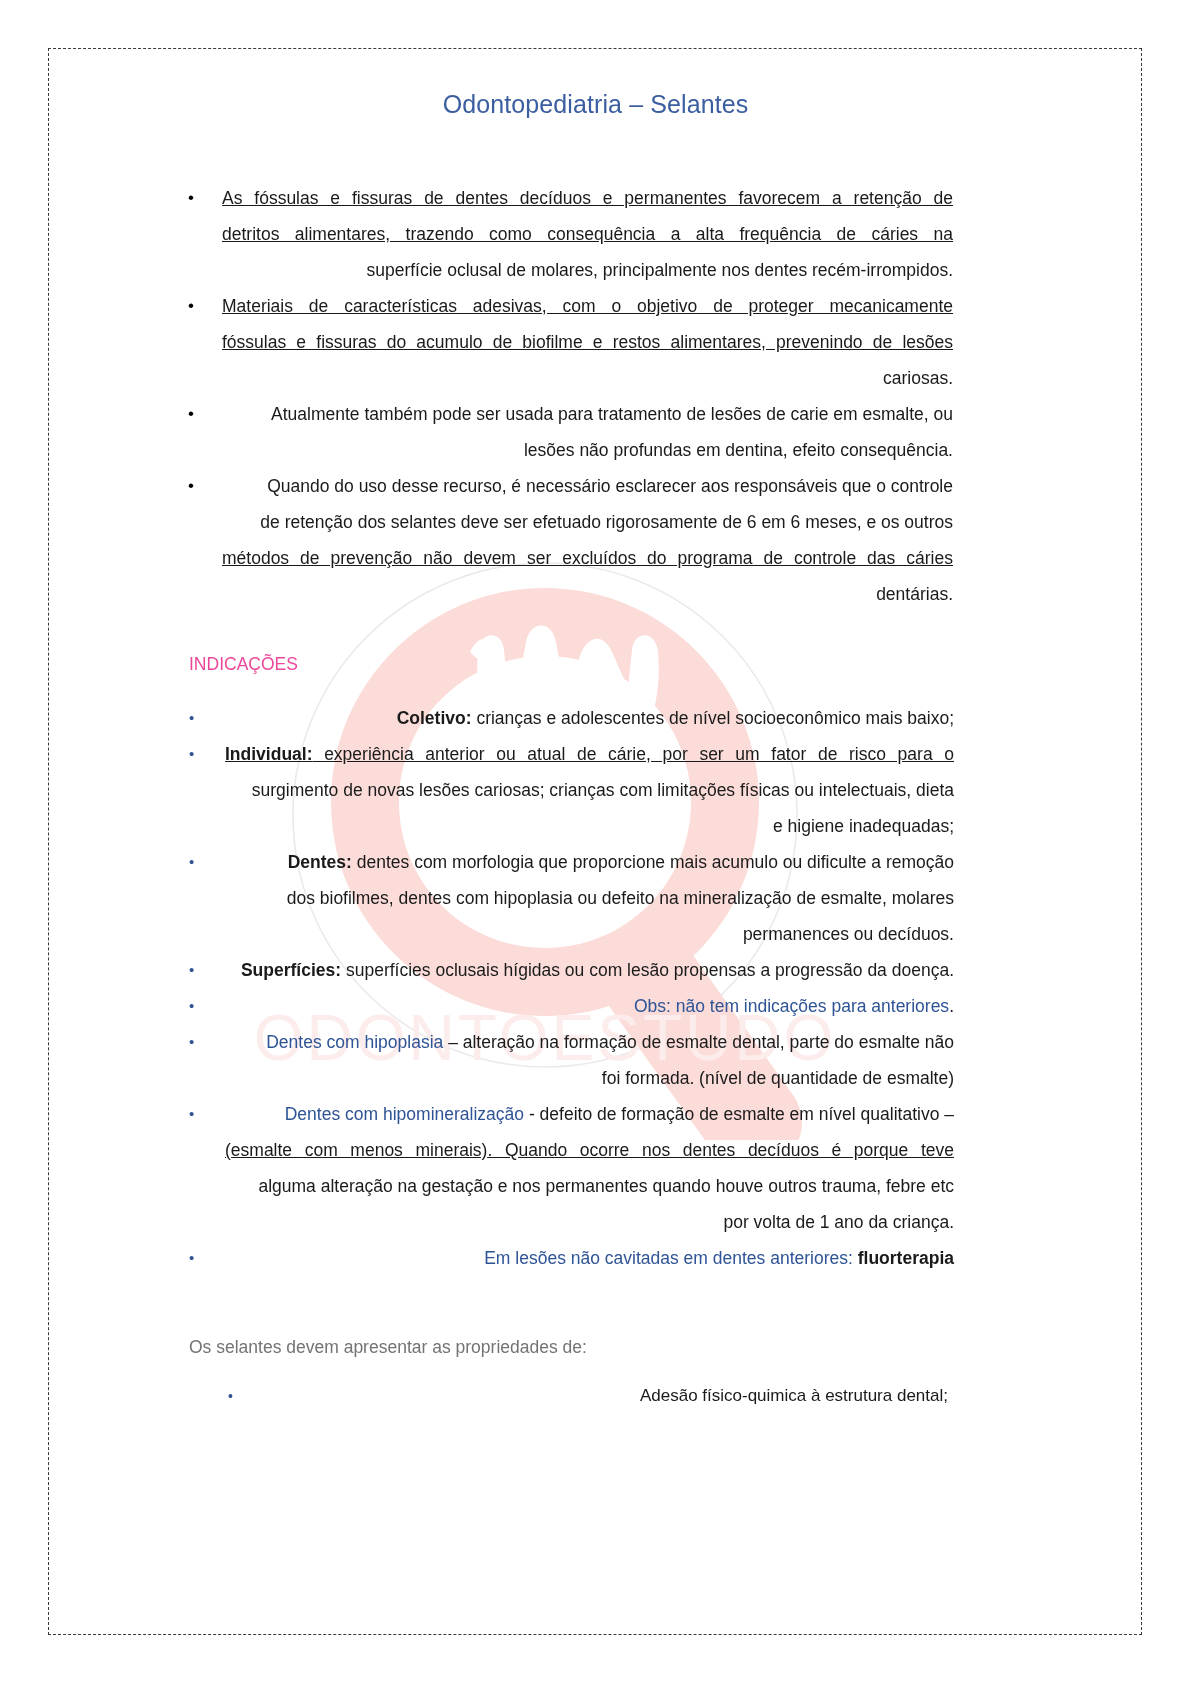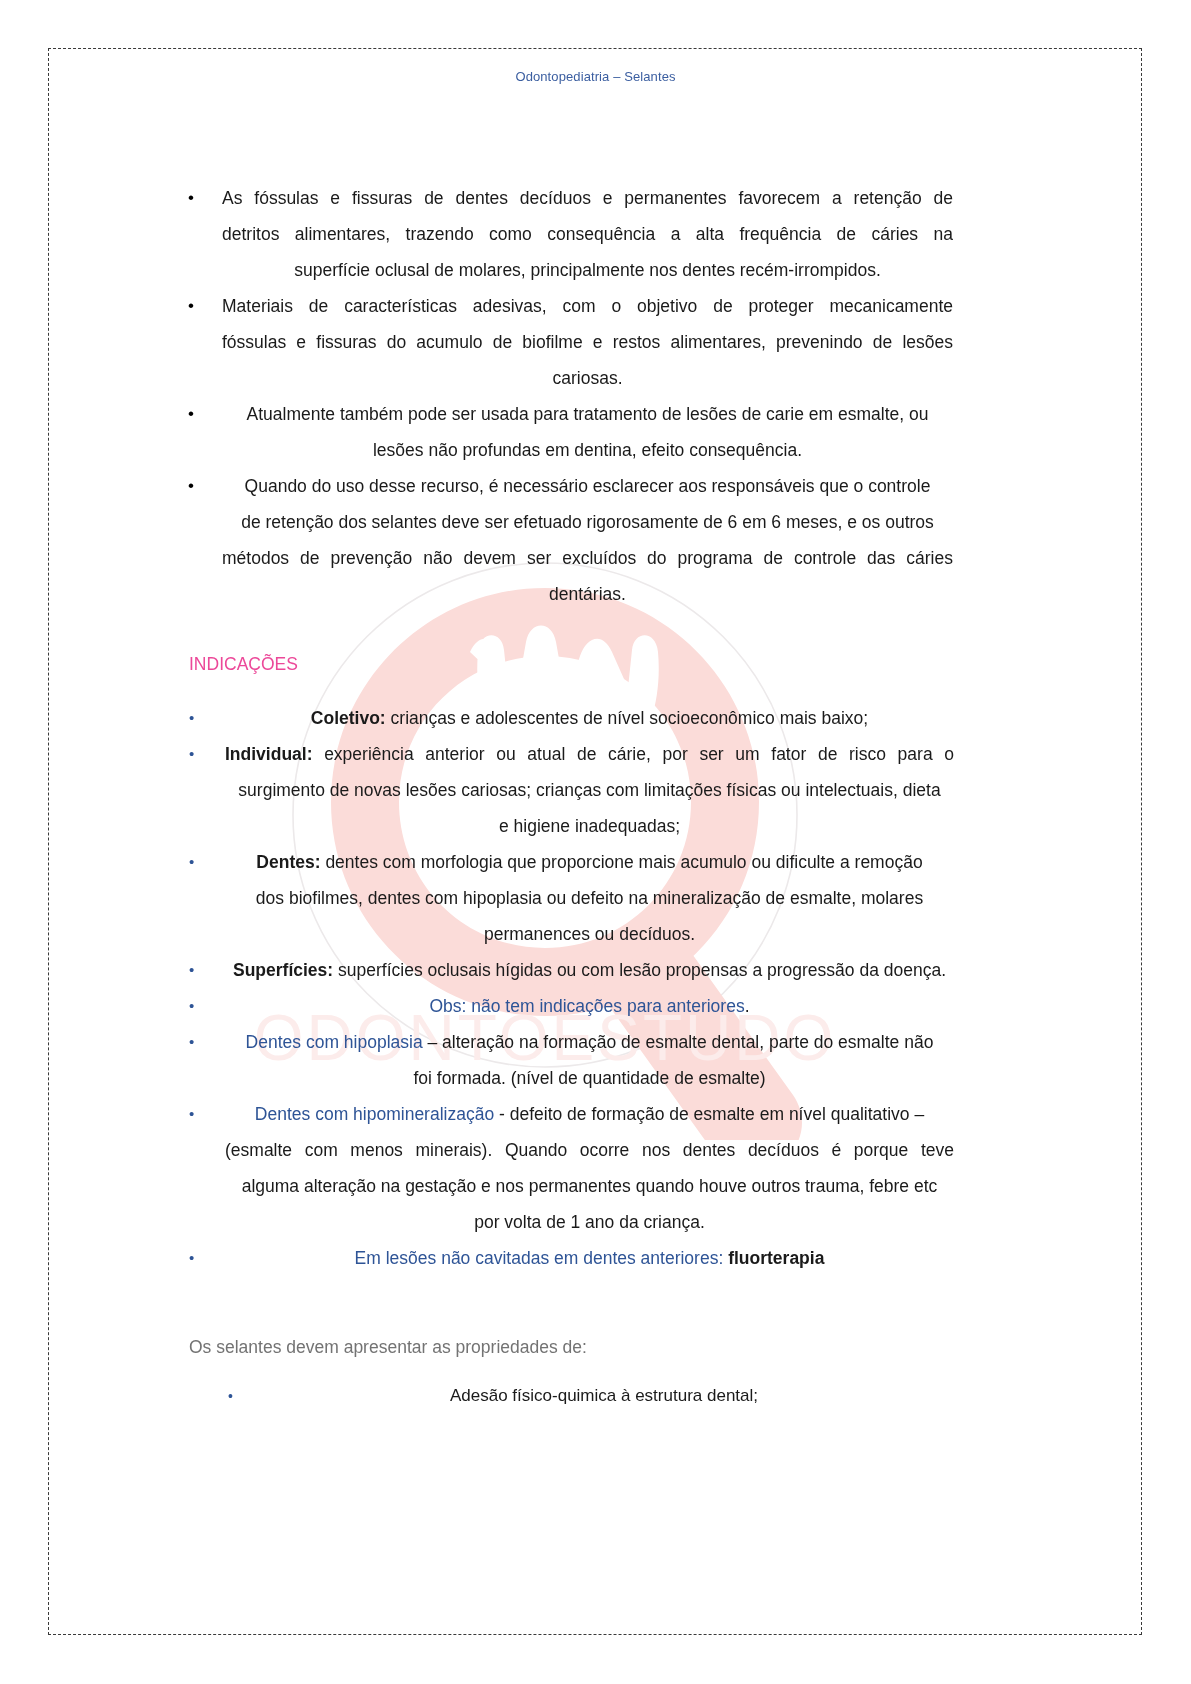--- a/index.html
+++ b/index.html
@@ -43,24 +43,24 @@
     position: absolute;
     left: 0;
     top: 0;
     width: 1191px;
     z-index: 2;
   }
 
   .doc-title {
     text-align: center;
     color: #3b5ea0;
-    font-size: 13px;
+    font-size: 25px;
     line-height: 26px;
     margin: 0;
-    padding-top: 64px;
+    padding-top: 91px;
     font-weight: normal;
     letter-spacing: 0.1px;
   }
 
   
   .bullet {
     position: relative;
     display: block;
     margin: 0;
     padding: 0;
@@ -116,22 +116,23 @@
   .sec3 { position: absolute; left: 228px; top: 1378px; width: 720px; }
   .sec3 .bullet { padding-left: 32px; }
   .sec3 .dot { left: 0px; color: #2e5496; font-size: 14px; }
   .sec3 .txt { text-align: left; font-size: 17px; color: #1a1a1a; }
 
   
   .txt > .line { display: block; }
   .txt > .line.j {
     text-align: justify;
     text-align-last: justify;
-  }
-  .txt > .line.l { text-align: center; }
+    text-decoration: underline;
+  }
+  .txt > .line.l { text-align: right; }
 </style>
 </head>
 <body>
 
 <div class="page-frame"></div>
 
 <div class="watermark">
   <svg viewBox="0 0 760 580" xmlns="http://www.w3.org/2000/svg" aria-hidden="true">
 
     <circle cx="375" cy="255" r="252" fill="none" stroke="#ece9ea" stroke-width="1.6"></circle>

